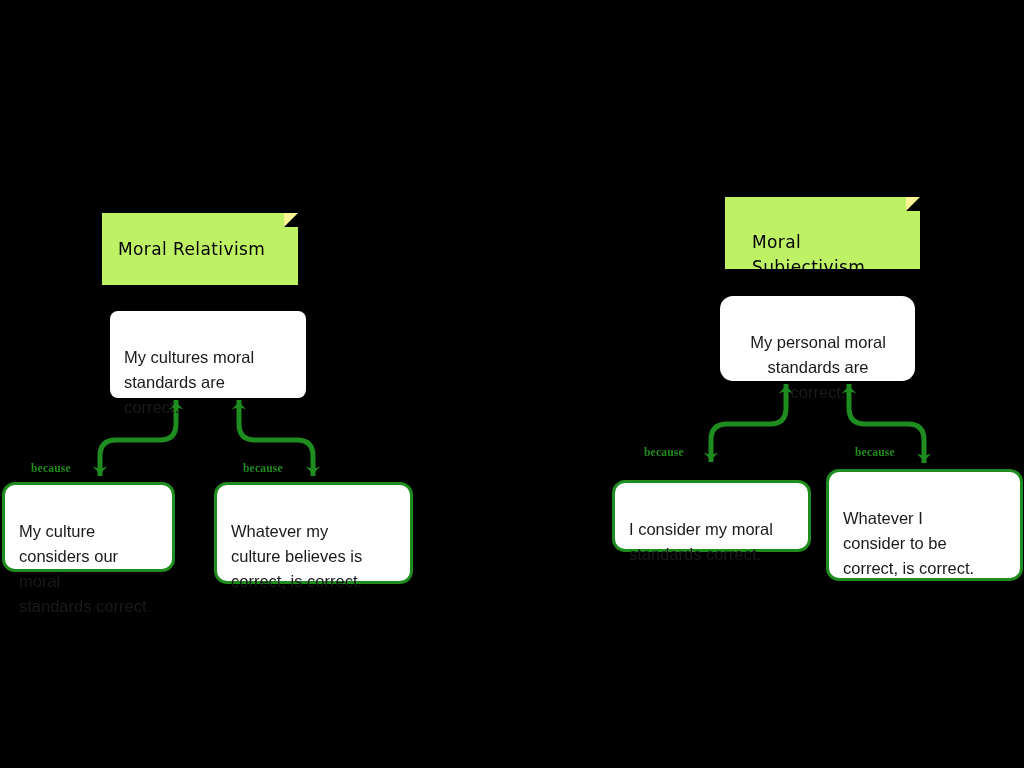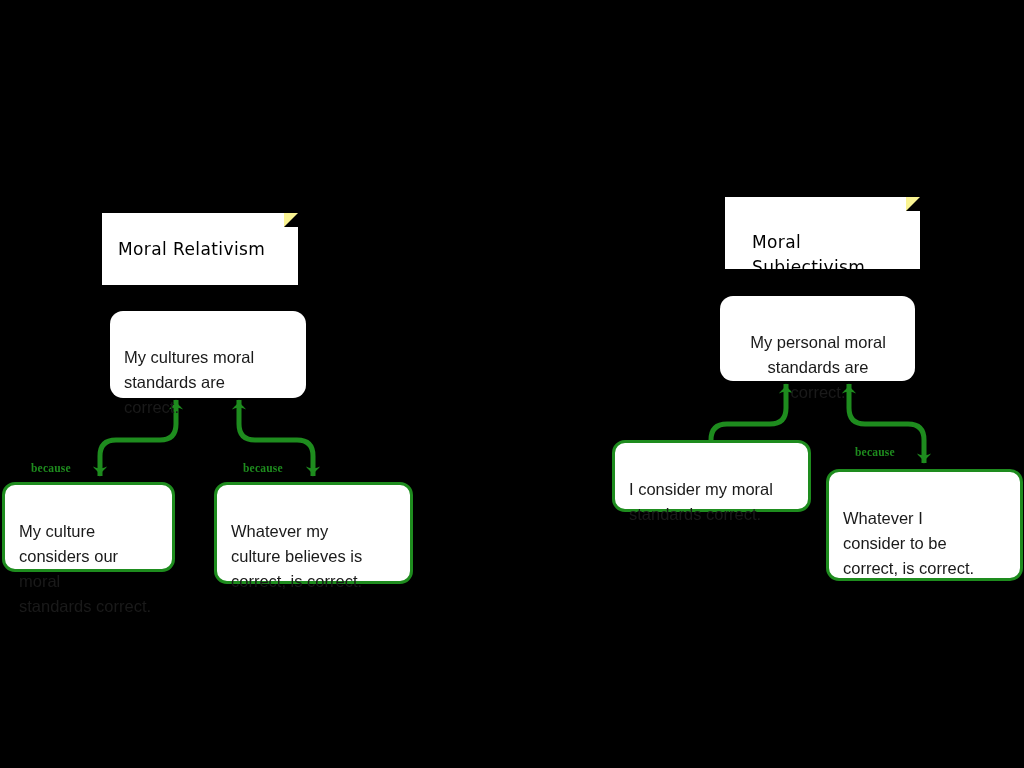--- a/index.html
+++ b/index.html
@@ -11,21 +11,21 @@
     font-family:"Liberation Sans", sans-serif;
   }
   #stage{position:absolute;left:0;top:0;width:1024px;height:768px;}
 
   
   #links{position:absolute;left:0;top:0;width:1024px;height:768px;}
 
   
   .sticky{
     position:absolute;
-    background:#ffffff;
+    background:#bef264;
     color:#000000;
     font-family:"DejaVu Sans", sans-serif;
     font-size:17px;
     line-height:25px;
     letter-spacing:.4px;
     box-sizing:border-box;
     padding:8px 14px 8px 16px;
     white-space:pre-line;
   }
   .sticky .fold{
@@ -102,21 +102,21 @@
 
     <path d="M786,384 L786,408 Q786,424 770,424 L727,424 Q711,424 711,440 L711,462" fill="none" stroke="#1E8C1E" stroke-width="5" stroke-linecap="butt" marker-start="url(#ahUp)" marker-end="url(#ahDown)"></path>
     <path d="M849,384 L849,408 Q849,424 865,424 L908,424 Q924,424 924,440 L924,463" fill="none" stroke="#1E8C1E" stroke-width="5" stroke-linecap="butt" marker-start="url(#ahUp)" marker-end="url(#ahDown)"></path>
   </svg>
 
   <div class="sticky vcenter" style="left:102px;top:213px;width:196px;height:72px;">
     <span>Moral Relativism</span>
     <span class="fold"></span>
   </div>
 
-  <div class="node" style="left:110px;top:311px;width:196px;height:87px;">
+  <div class="node" style="left:110px;top:311px;width:196px;height:87px;border-radius:8px;">
     <span>My cultures moral
 standards are
 correct.</span>
   </div>
 
   <div class="because" style="left:31px;top:462px;">because</div>
 
   <div class="because" style="left:243px;top:462px;">because</div>
 
   <div class="node bordered" style="left:2px;top:482px;width:173px;height:90px;">
@@ -140,21 +140,21 @@
   <div class="node" style="left:720px;top:296px;width:195px;height:85px;text-align:center;">
     <span>My personal moral
 standards are
 correct.</span>
   </div>
 
   <div class="because" style="left:644px;top:446px;">because</div>
 
   <div class="because" style="left:855px;top:446px;">because</div>
 
-  <div class="node bordered" style="left:612px;top:440px;width:199px;height:72px;">
+  <div class="node bordered" style="left:612px;top:480px;width:199px;height:72px;">
     <span>I consider my moral
 standards correct.</span>
   </div>
 
   <div class="node bordered" style="left:826px;top:469px;width:197px;height:112px;">
     <span>Whatever I
 consider to be
 correct, is correct.</span>
   </div>
 

